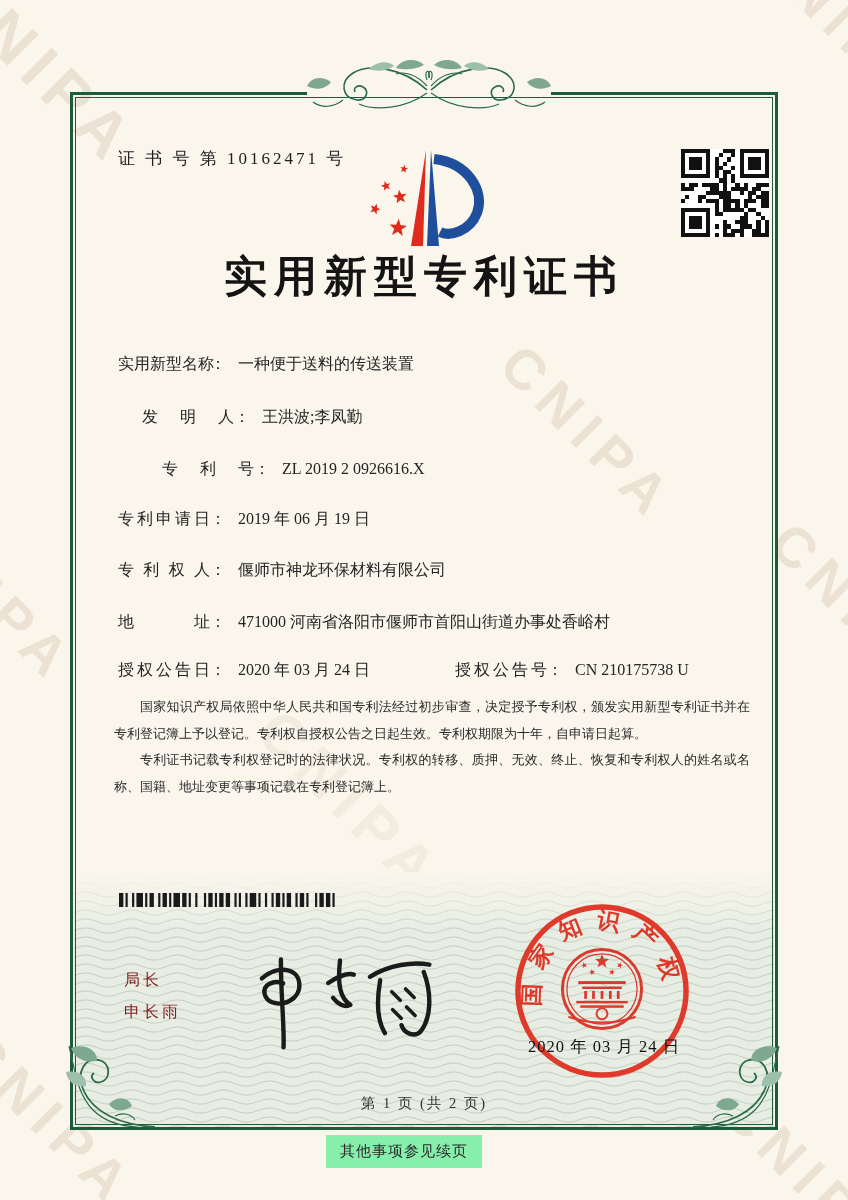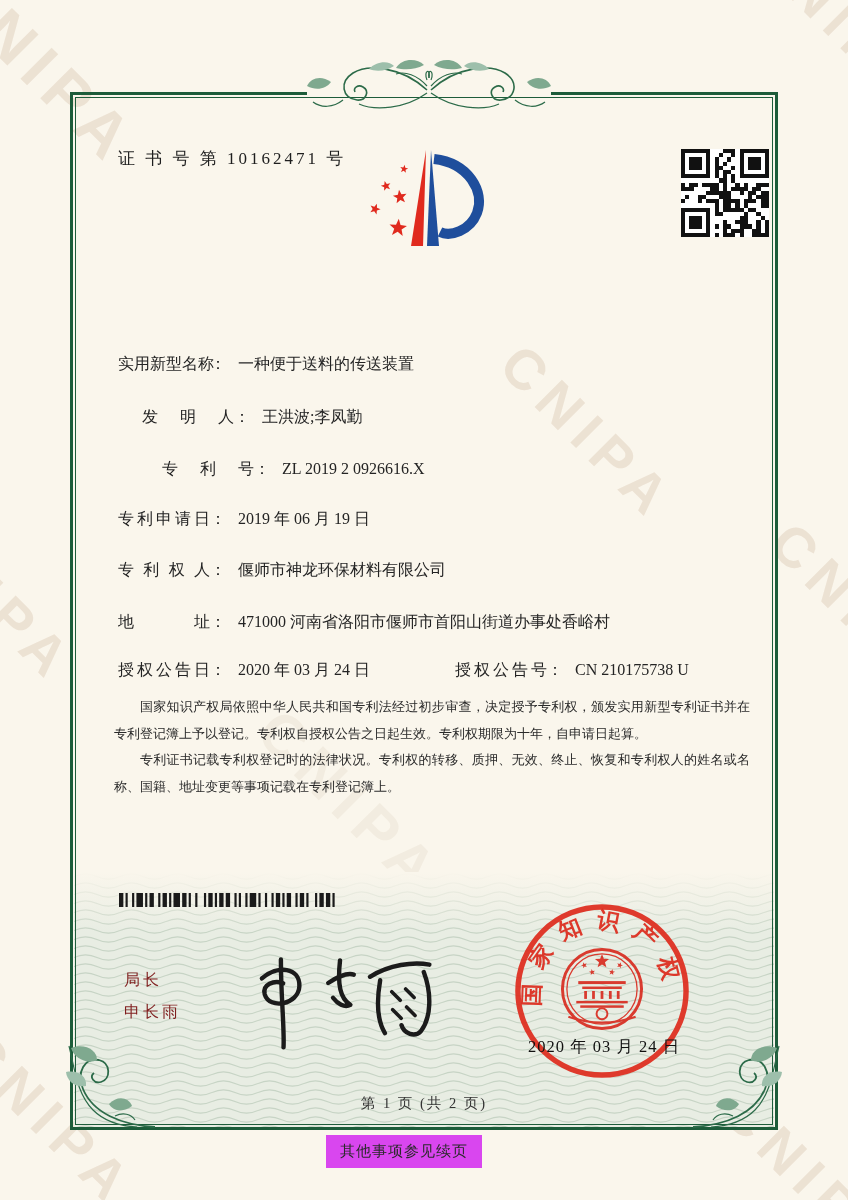--- a/index.html
+++ b/index.html
@@ -58,21 +58,21 @@
             font-size:16px;letter-spacing:3px;color:#7f1d1d;}
   .director.t{top:970px;} .director.n{top:1002px;}
   .signature{position:absolute;left:245px;top:940px;transform:rotate(-3deg);}
 
   .seal{position:absolute;left:513px;top:902px;z-index:5;}
   .seal-date{position:absolute;left:528px;top:1036px;font-size:16.5px;letter-spacing:1px;
              color:#111;z-index:6;white-space:nowrap;}
 
   .page-info{position:absolute;left:70px;top:1094px;width:708px;text-align:center;
              font-size:14.5px;letter-spacing:2px;color:#333;}
-  .note-box{position:absolute;left:326px;top:1135px;width:156px;height:33px;background:#d946ef;
+  .note-box{position:absolute;left:326px;top:1135px;width:156px;height:33px;background:#86efac;
             text-align:center;line-height:33px;font-size:15px;letter-spacing:1px;color:#2a2a2a;z-index:4;}
 </style>
 </head>
 <body>
 
 <div class="page">
 
   <div class="wm wm1">CNIPA</div>
   <div class="wm wm2">CNIPA</div>
   <div class="wm wm3">CNIPA</div>
@@ -383,20 +383,21 @@
           <rect x="11" y="20" width="1" height="1"></rect>
           <rect x="12" y="20" width="1" height="1"></rect>
           <rect x="14" y="20" width="1" height="1"></rect>
           <rect x="17" y="20" width="1" height="1"></rect>
           <rect x="18" y="20" width="1" height="1"></rect>
           <rect x="19" y="20" width="1" height="1"></rect>
           <rect x="20" y="20" width="1" height="1"></rect>
         </g>
     </svg>
 
+    <div class="title">实用新型专利证书</div>
 
     <div class="row r1">
       <span class="lbl">实用新型名称</span><span>：</span><span class="val">一种便于送料的传送装置</span>
     </div>
     <div class="row r2">
       <span class="lbl">发明人</span><span>：</span><span class="val">王洪波;李凤勤</span>
     </div>
     <div class="row r3">
       <span class="lbl">专利号</span><span>：</span><span class="val">ZL 2019 2 0926616.X</span>
     </div>

